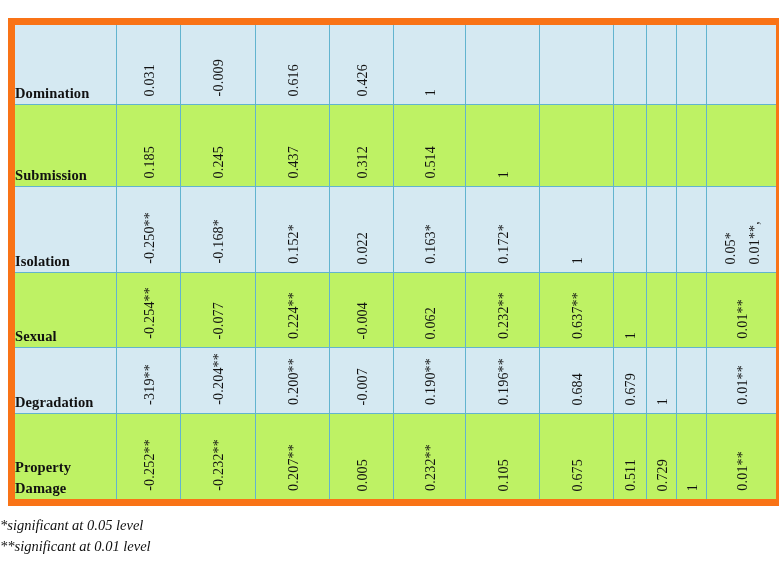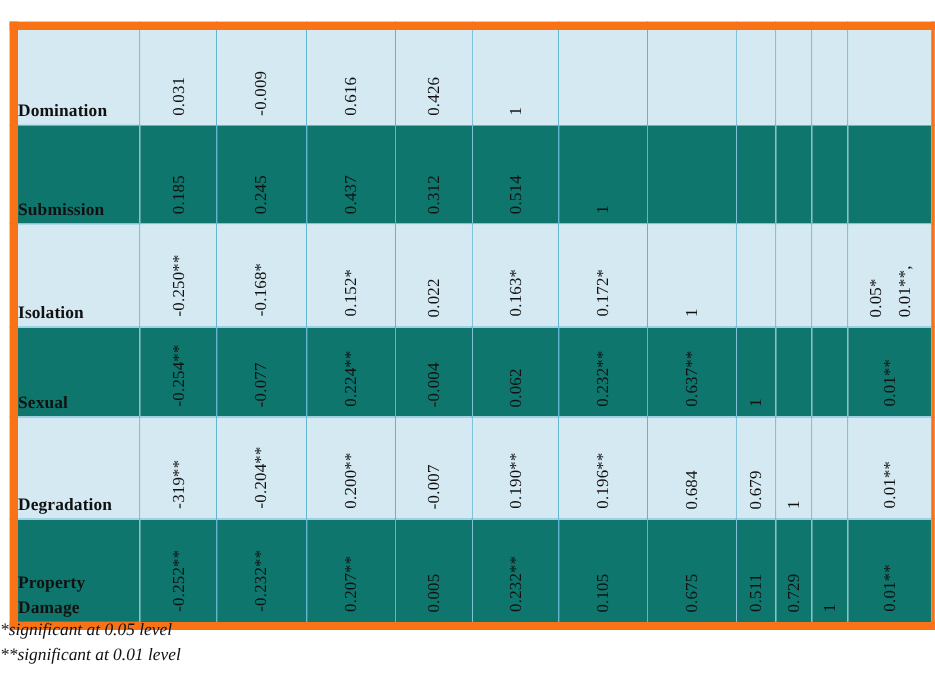--- a/index.html
+++ b/index.html
@@ -34,21 +34,21 @@
   }
 
   table.corr td {
     border: 1px solid #62b4cf;
     padding: 0;
     vertical-align: bottom;
     overflow: hidden;
   }
 
   tr.row-light td { background: #d5e9f2; }
-  tr.row-dark  td { background: #0f766e; }
+  tr.row-dark  td { background: #bef264; }
 
   td.label-cell {
     vertical-align: top;
     padding: 4px 0 0 6px;
     font-weight: bold;
     font-size: 14.5px;
     line-height: 1.45;
     color: #111111;
     letter-spacing: 0.1px;
   }
@@ -222,21 +222,21 @@
             <span class="vtext">1</span>
           </td>
           <td class="val-cell"></td>
           <td class="val-cell"></td>
           <td class="val-cell">
             <div class="stack">
               <span class="vtext" style="margin: 0px 0px 8px;">0.01**</span>
             </div>
           </td>
         </tr>
-        <tr class="row-light" style="height: 85px;">
+        <tr class="row-light" style="height: 66px;">
           <td class="label-cell"><span>Degradation</span></td>
           <td class="val-cell">
             <span class="vtext">-319**</span>
           </td>
           <td class="val-cell">
             <span class="vtext">-0.204**</span>
           </td>
           <td class="val-cell">
             <span class="vtext">0.200**</span>
           </td>

